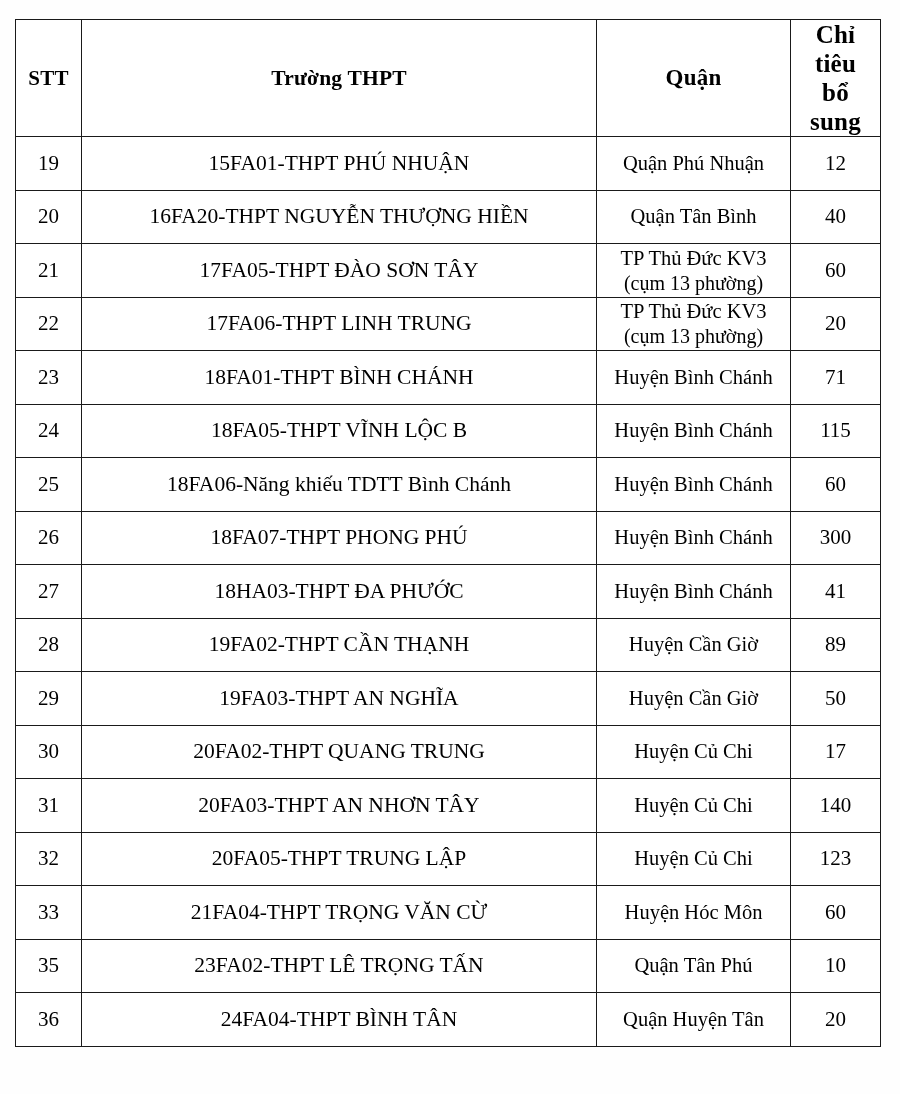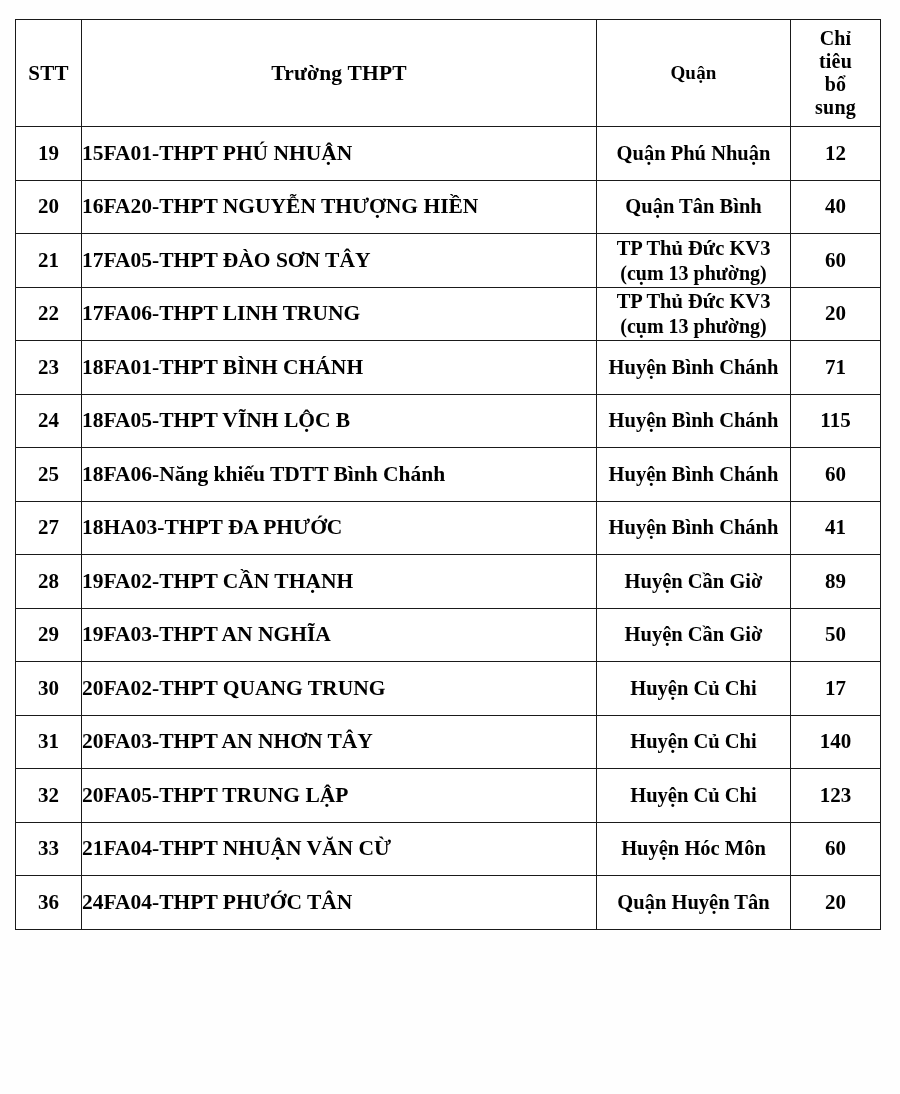--- a/index.html
+++ b/index.html
@@ -52,32 +52,32 @@
   thead th {
     height: 106px;
     font-weight: bold;
     text-align: center;
     font-size: 21px;
     line-height: 1.16;
     letter-spacing: 0.2px;
   }
   th.h-stt      { font-size: 21px; }
   th.h-school   { font-size: 21.5px; }
-  th.h-district { font-size: 19px; }
-  th.h-quota    { font-size: 20px; padding: 0 4px; margin-left: 40px; }
+  th.h-district { font-size: 23px; }
+  th.h-quota    { font-size: 25px; padding: 0 4px; margin-left: 40px; }
 
   
-  tbody tr { height: 53.5px; font-weight: bold; }
+  tbody tr { height: 53.5px; }
 
   td.cell-stt {
     text-align: center;
     font-size: 21px;
   }
   td.cell-school {
-    text-align: left;
+    text-align: center;
     padding-left: 11px;
     font-size: 21.5px;
     white-space: nowrap;
   }
   td.cell-district {
     text-align: center;
     font-size: 20.5px;
     line-height: 1.22;
     padding: 0 3px;
     margin-left: 36px;
@@ -153,20 +153,26 @@
             <td class="cell-district"><span>Huyện Bình Chánh</span></td>
             <td class="cell-quota">115</td>
           </tr>
           <tr>
             <td class="cell-stt">25</td>
             <td class="cell-school">18FA06-Năng khiếu TDTT Bình Chánh</td>
             <td class="cell-district"><span>Huyện Bình Chánh</span></td>
             <td class="cell-quota">60</td>
           </tr>
           <tr>
+            <td class="cell-stt">26</td>
+            <td class="cell-school">18FA07-THPT PHONG PHÚ</td>
+            <td class="cell-district"><span>Huyện Bình Chánh</span></td>
+            <td class="cell-quota">300</td>
+          </tr>
+          <tr>
             <td class="cell-stt">27</td>
             <td class="cell-school">18HA03-THPT ĐA PHƯỚC</td>
             <td class="cell-district"><span>Huyện Bình Chánh</span></td>
             <td class="cell-quota">41</td>
           </tr>
           <tr>
             <td class="cell-stt">28</td>
             <td class="cell-school">19FA02-THPT CẦN THẠNH</td>
             <td class="cell-district"><span>Huyện Cần Giờ</span></td>
             <td class="cell-quota">89</td>
@@ -190,26 +196,32 @@
             <td class="cell-quota">140</td>
           </tr>
           <tr>
             <td class="cell-stt">32</td>
             <td class="cell-school">20FA05-THPT TRUNG LẬP</td>
             <td class="cell-district"><span>Huyện Củ Chi</span></td>
             <td class="cell-quota">123</td>
           </tr>
           <tr>
             <td class="cell-stt">33</td>
-            <td class="cell-school">21FA04-THPT NHUẬN VĂN CỪ</td>
+            <td class="cell-school">21FA04-THPT TRỌNG VĂN CỪ</td>
             <td class="cell-district"><span>Huyện Hóc Môn</span></td>
             <td class="cell-quota">60</td>
           </tr>
           <tr>
+            <td class="cell-stt">35</td>
+            <td class="cell-school">23FA02-THPT LÊ TRỌNG TẤN</td>
+            <td class="cell-district"><span>Quận Tân Phú</span></td>
+            <td class="cell-quota">10</td>
+          </tr>
+          <tr>
             <td class="cell-stt">36</td>
-            <td class="cell-school">24FA04-THPT PHƯỚC TÂN</td>
+            <td class="cell-school">24FA04-THPT BÌNH TÂN</td>
             <td class="cell-district"><span>Quận Huyện Tân</span></td>
             <td class="cell-quota">20</td>
           </tr>
         </tbody>
     </table>
   </div>
 </div>
 
 </body></html>

